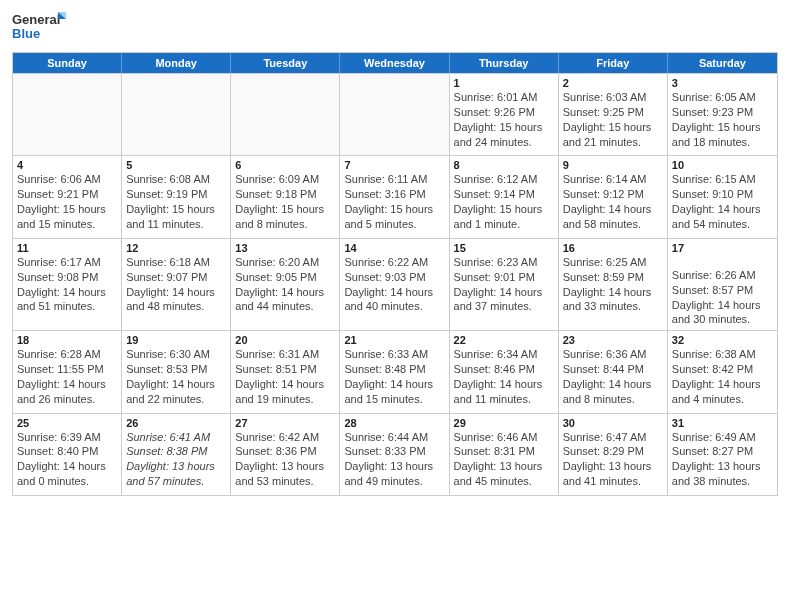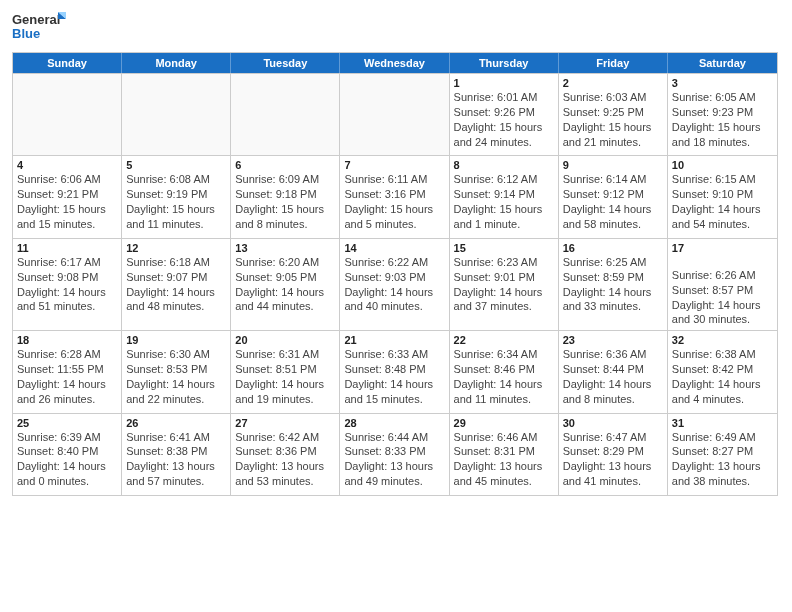--- a/index.html
+++ b/index.html
@@ -309,21 +309,21 @@
         <div class="cal-row">
           <div class="cal-cell has-data">
             <div class="day-num">25</div>
             <div class="day-detail" style="white-space: pre-line;">Sunrise: 6:39 AM
 Sunset: 8:40 PM
 Daylight: 14 hours
 and 0 minutes.</div>
           </div>
           <div class="cal-cell has-data">
             <div class="day-num">26</div>
-            <div class="day-detail" style="white-space: pre-line;">Sunrise: 6:41 AM
+            <div class="day-detail" style="white-space: pre-line; font-style: italic;">Sunrise: 6:41 AM
 Sunset: 8:38 PM
 Daylight: 13 hours
 and 57 minutes.</div>
           </div>
           <div class="cal-cell has-data">
             <div class="day-num">27</div>
             <div class="day-detail" style="white-space: pre-line;">Sunrise: 6:42 AM
 Sunset: 8:36 PM
 Daylight: 13 hours
 and 53 minutes.</div>

